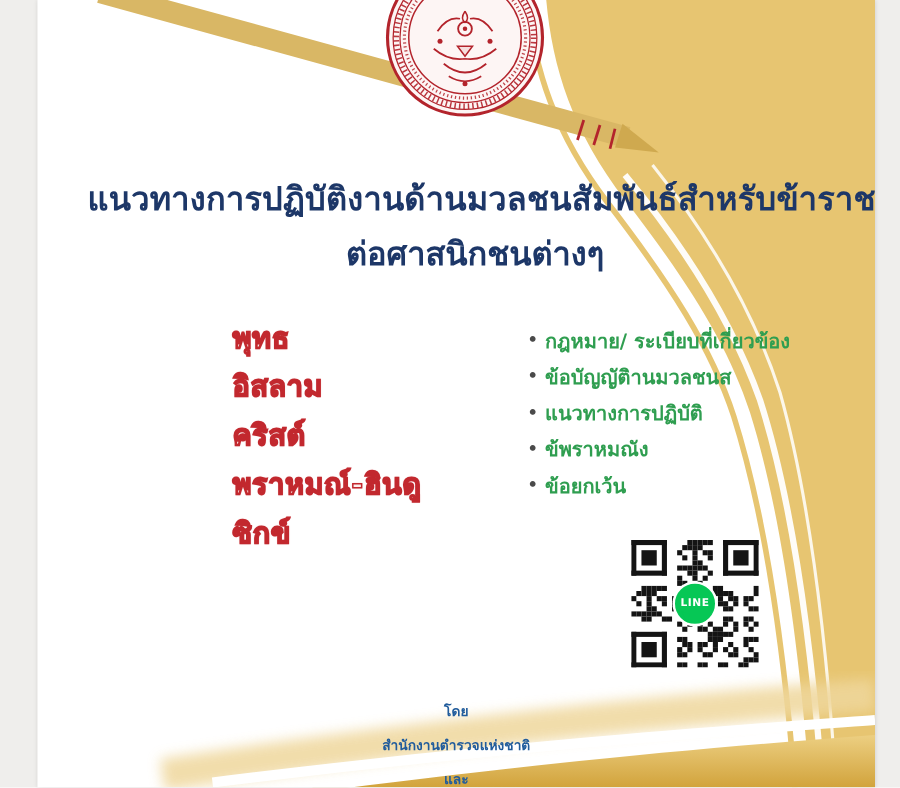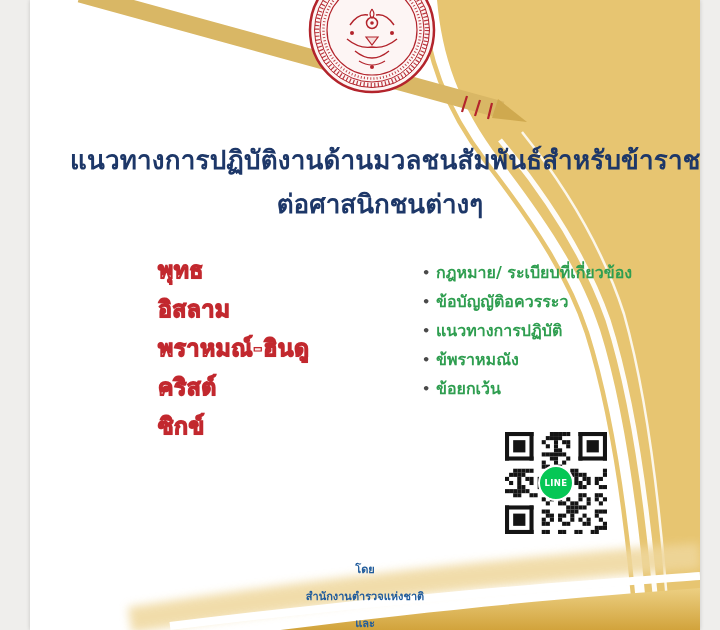--- a/index.html
+++ b/index.html
@@ -17,21 +17,21 @@
   }
   .bg-svg{position:absolute;left:0;top:0;z-index:0;}
   .emblem{position:absolute;left:267px;top:-45px;z-index:2;}
   .title{
     position:absolute;left:40px;top:140px;width:620px;z-index:3;
     text-align:center;color:#1d3768;font-weight:bold;
   }
   .title .t1{font-size:26px;line-height:40px;white-space:nowrap;letter-spacing:.2px;}
   .title .t2{font-size:26px;line-height:40px;margin-top:4px;}
   .religions{
-    position:absolute;left:128px;top:250px;z-index:3;
+    position:absolute;left:156px;top:250px;z-index:3;
     display:flex;flex-direction:column;
   }
   .religion-item{
     height:39px;display:flex;align-items:center;
     font-size:23px;font-weight:bold;
     color:#fdeeec;
     -webkit-text-stroke:1.2px #c2282e;
     text-shadow:0 0 1px #c2282e;
     letter-spacing:.5px;
   }
@@ -137,33 +137,33 @@
   </svg>
 
   <div class="title">
     <div class="t1">แนวทางการปฏิบัติงานด้านมวลชนสัมพันธ์สำหรับข้าราชการตำรวจ</div>
     <div class="t2">ต่อศาสนิกชนต่างๆ</div>
   </div>
 
   <div class="religions">
     <div class="religion-item">พุทธ</div>
     <div class="religion-item">อิสลาม</div>
+    <div class="religion-item">คริสต์</div>
     <div class="religion-item">พราหมณ์-ฮินดู</div>
-    <div class="religion-item">คริสต์</div>
     <div class="religion-item">ซิกข์</div>
   </div>
 
   <div class="topics">
     <div class="topic-item">
       <span class="topic-bullet">•</span>
       <span>กฎหมาย/ ระเบียบที่เกี่ยวข้อง</span>
     </div>
     <div class="topic-item">
       <span class="topic-bullet">•</span>
-      <span>ข้อบัญญัติอควรระว</span>
+      <span>ข้อบัญญัติานมวลชนส</span>
     </div>
     <div class="topic-item">
       <span class="topic-bullet">•</span>
       <span>แนวทางการปฏิบัติ</span>
     </div>
     <div class="topic-item">
       <span class="topic-bullet">•</span>
       <span>ข้พราหมณัง</span>
     </div>
     <div class="topic-item">

